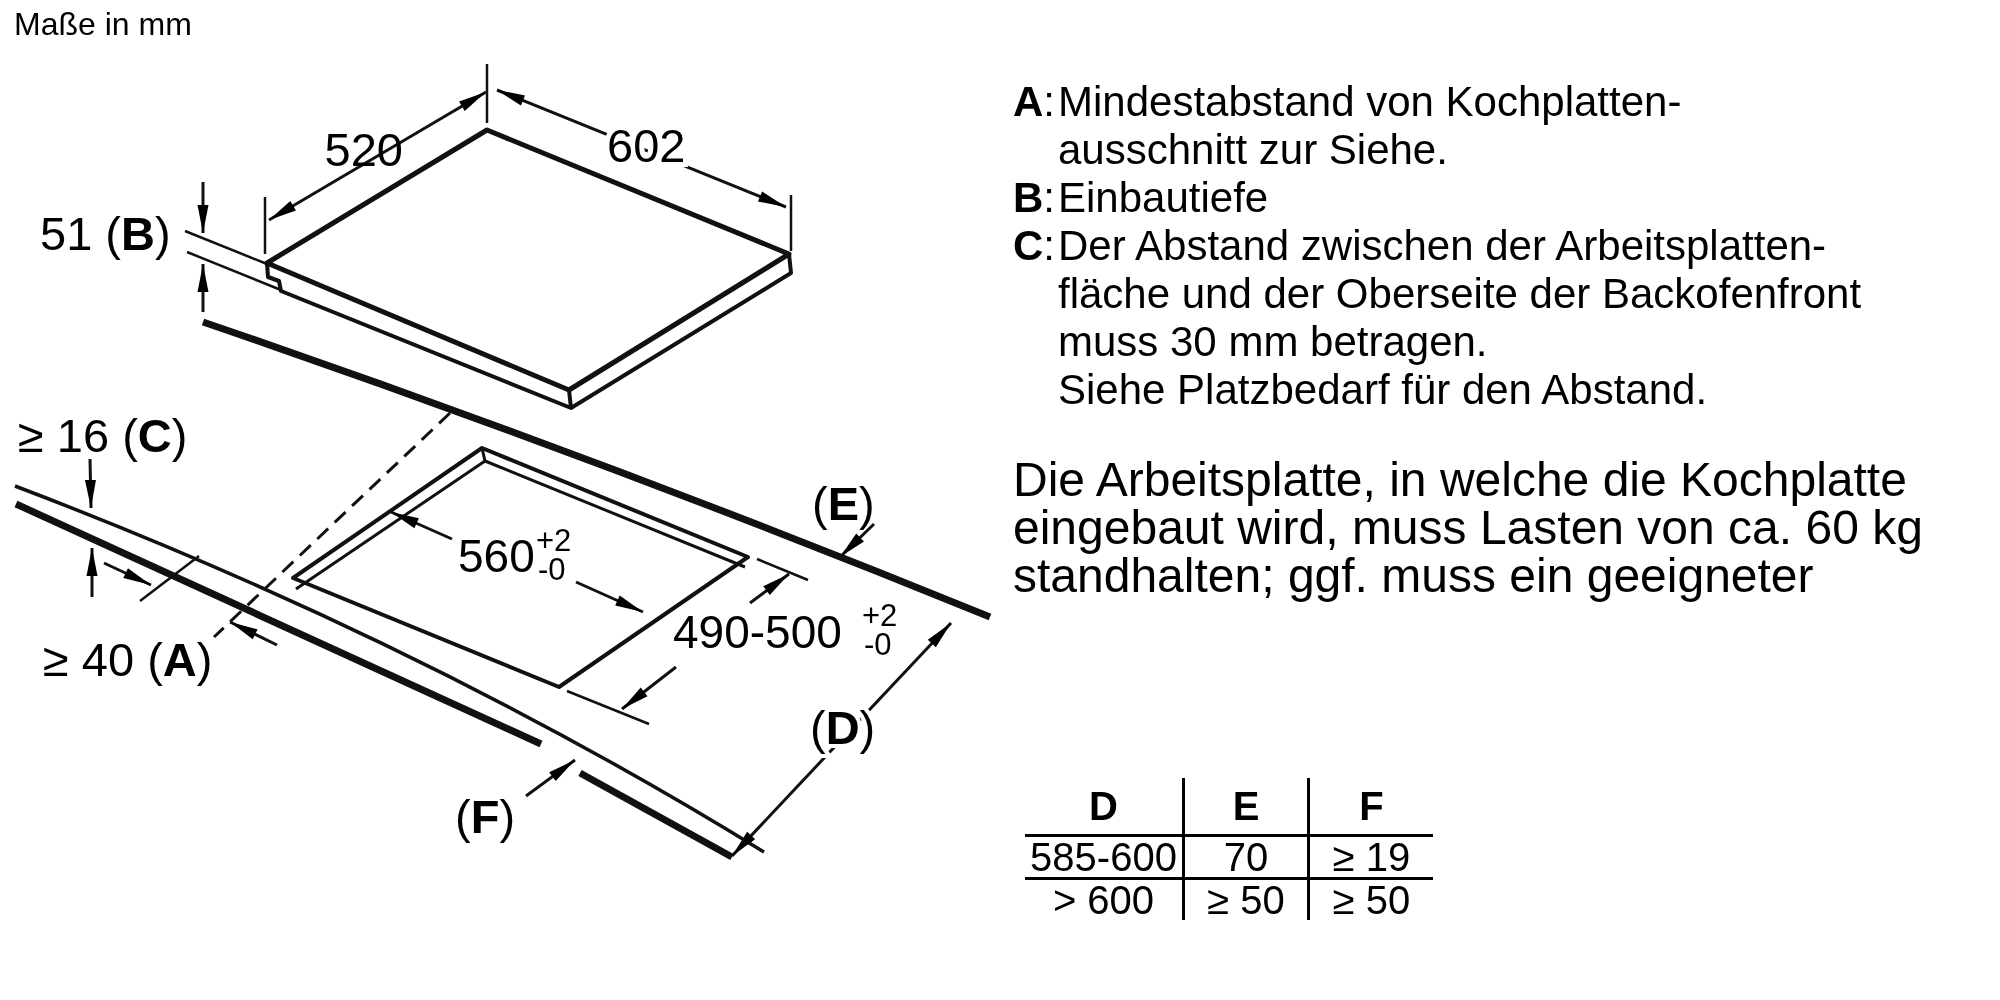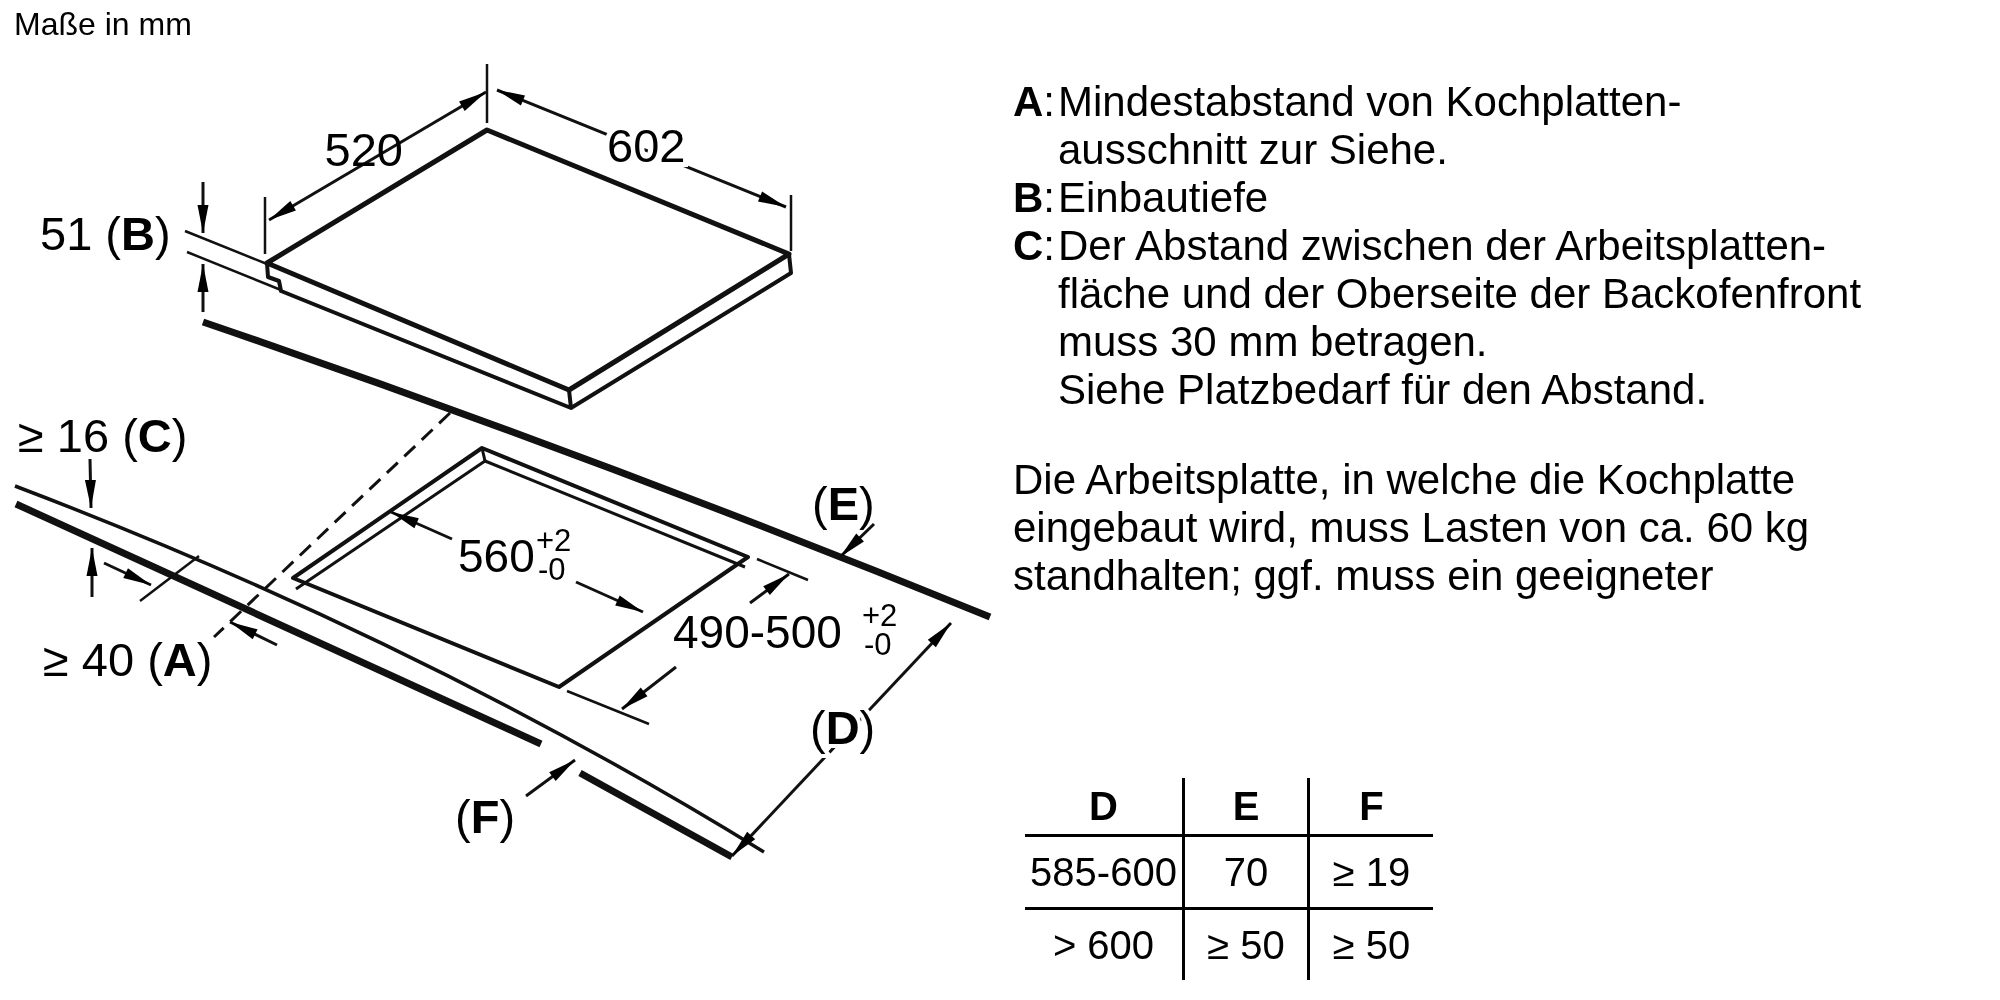--- a/index.html
+++ b/index.html
@@ -11,32 +11,32 @@
   .page-title{
     position:absolute;left:14px;top:6px;
     font-size:32px;color:#000;letter-spacing:0;
   }
   svg text{fill:#000;}
   
   .legend{position:absolute;left:1013px;top:78px;width:980px;font-size:42px;line-height:48px;}
   .legend .lrow{position:relative;padding-left:45px;white-space:nowrap;}
   .legend .lkey{position:absolute;left:0;top:0;font-weight:bold;}
   .legend .lkey .colon{font-weight:normal;}
-  .para{position:absolute;left:1013px;top:456px;width:980px;font-size:42px;line-height:48px;}
+  .para{position:absolute;left:1013px;top:456px;width:980px;font-size:48px;line-height:48px;}
   .para div{white-space:nowrap;}
   
   .dtable{position:absolute;left:1025px;top:778px;font-size:40px;}
   .trow{display:flex;}
   .trow.bline{border-bottom:3px solid #000;}
   .tc{display:flex;align-items:center;justify-content:center;text-align:center;}
   .tc.c1{width:157px;}
   .tc.c2{width:122px;border-left:3px solid #000;}
   .tc.c3{width:123px;border-left:3px solid #000;}
   .thead .tc{font-weight:bold;height:56px;}
-  .tbody .tc{height:70px;}
+  .tbody .tc{height:40px;}
 </style>
 </head>
 <body>
 
 <div class="page-title">Maße in mm</div>
 
 <svg width="1000" height="1000" viewBox="0 0 1000 1000" style="position:absolute;left:0;top:0;">
   <defs>
     <marker id="arr" markerUnits="userSpaceOnUse" markerWidth="32" markerHeight="16" refX="29" refY="7" orient="auto-start-reverse">
       <path d="M1,1.5 L29,7 L1,12.5 Z" fill="#000"></path>

